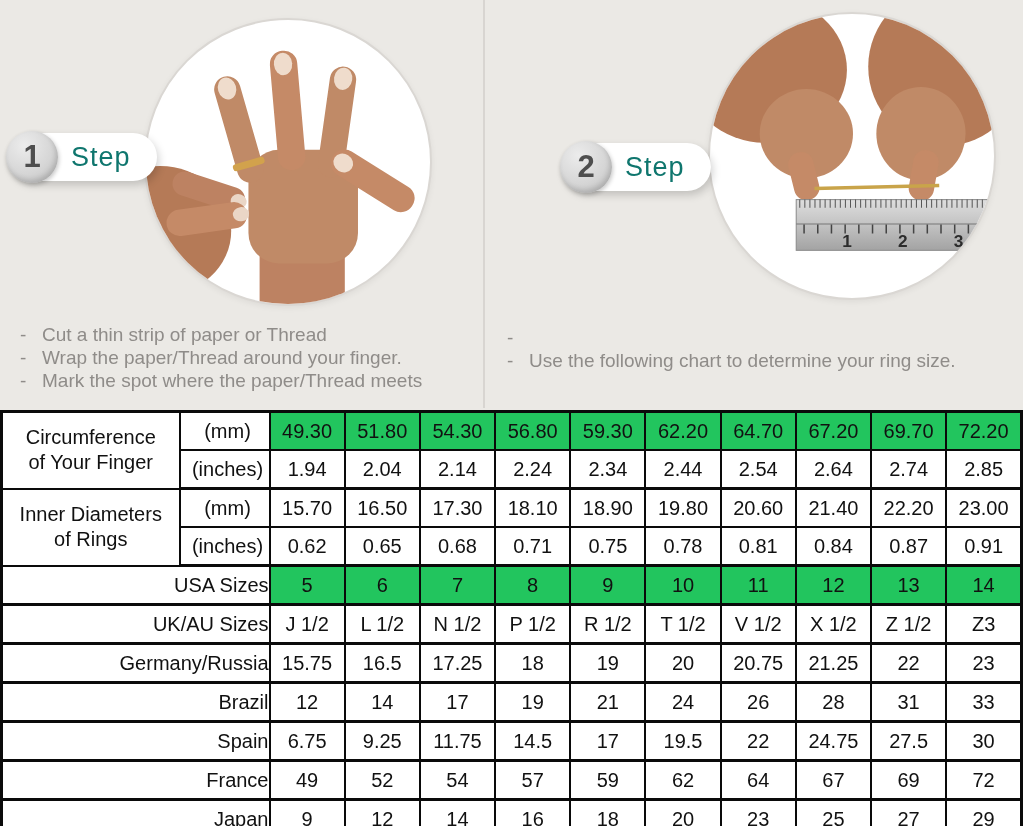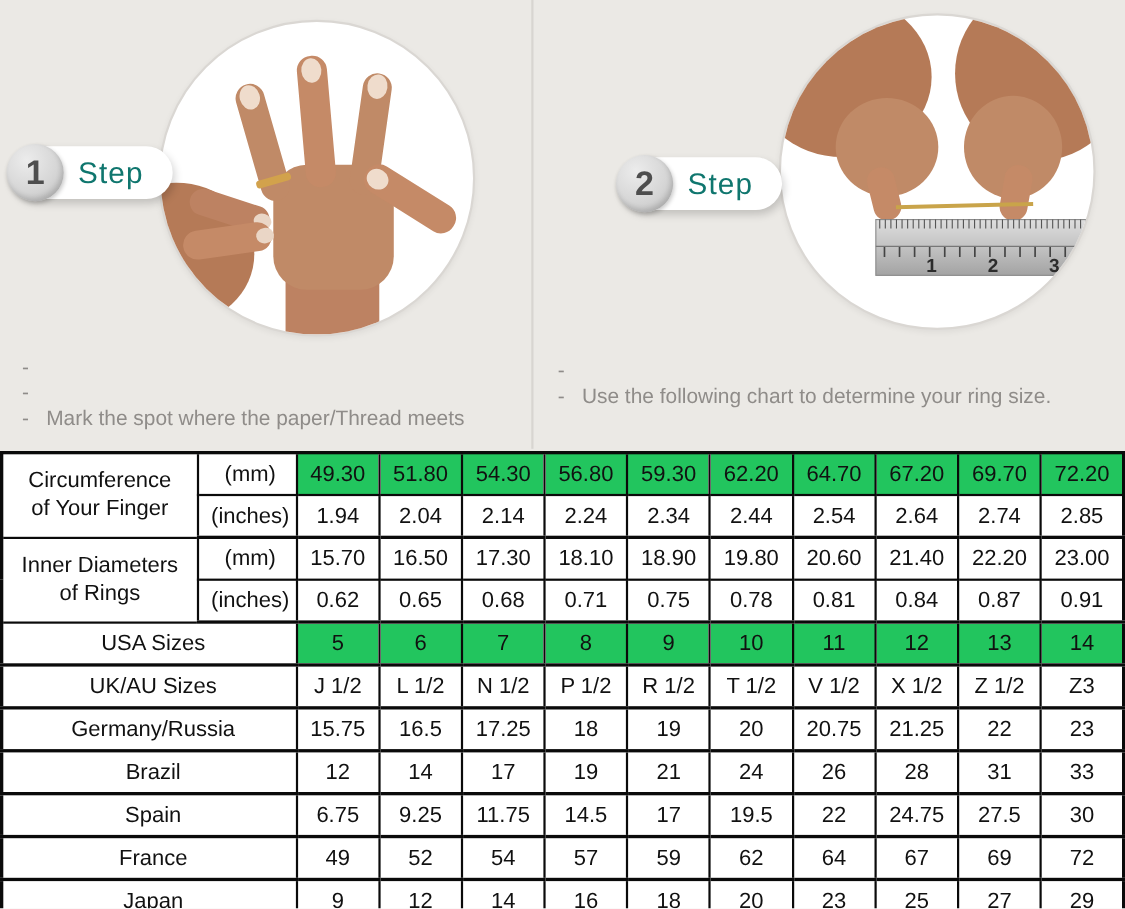--- a/index.html
+++ b/index.html
@@ -50,21 +50,21 @@
     width:1023px; height:416px; border-collapse:collapse; table-layout:fixed;
     background:#ffffff; font-size:20px; color:#111;
   }
   table, td { border:2px solid #0a0a0a; }
   table { border-width:3px; }
   td { height:36px; text-align:center; padding:0; overflow:hidden; }
   tr.sub-divider td { border-bottom-width:2px;margin-top:15px; }
   tr td { border-bottom-width:3px; }
   tr.sub-divider td { border-bottom-width:2px; }
   td.label-center { text-align:center; white-space:pre-line; line-height:1.25; }
-  td.label-left { text-align:center; padding-left:7px; }
+  td.label-left { text-align:right; padding-left:7px; }
   td.unit { text-align:center; padding-left:6px; }
   td.shaded { background:#22c55e; }
 </style>
 </head>
 <body>
 
 <div id="page">
 
   <div class="top-section">
     <div class="v-divider"></div>
@@ -153,23 +153,25 @@
       <div class="badge-label">Step</div>
     </div>
     <div class="step-badge" id="badge2">
       <div class="badge-circle">2</div>
       <div class="badge-label">Step</div>
     </div>
 
     <div class="instructions" id="instr1">
       <div class="instr-line">
         <span class="instr-dash">-</span>
-      </div>
-      <div class="instr-line">
-        <span class="instr-dash">-</span>
+        <span>Cut a thin strip of paper or Thread</span>
+      </div>
+      <div class="instr-line">
+        <span class="instr-dash">-</span>
+        <span>Wrap the paper/Thread around your finger.</span>
       </div>
       <div class="instr-line">
         <span class="instr-dash">-</span>
         <span>Mark the spot where the paper/Thread meets</span>
       </div>
     </div>
     <div class="instructions" id="instr2">
       <div class="instr-line">
         <span class="instr-dash">-</span>
       </div>

